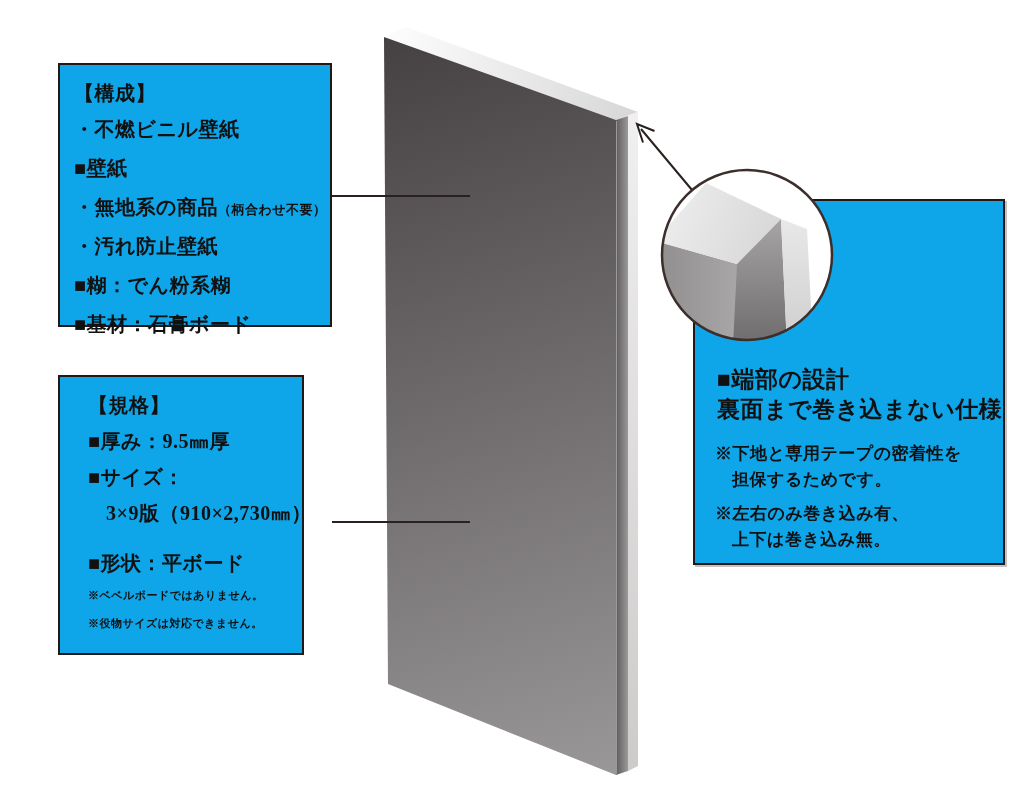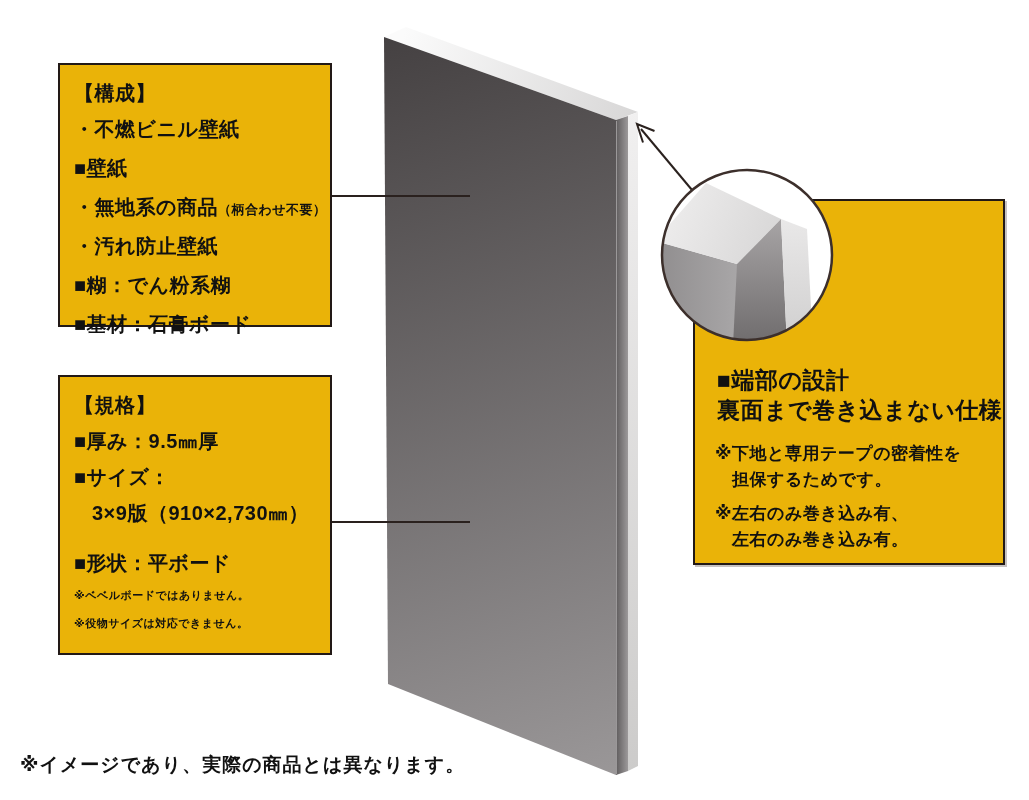--- a/index.html
+++ b/index.html
@@ -1,28 +1,28 @@
 <!DOCTYPE html>
 <html><head>
 <meta charset="utf-8">
 <style>
   html,body{margin:0;padding:0;background:#ffffff;}
   .canvas{
     position:relative;width:1029px;height:800px;background:#ffffff;overflow:hidden;
     font-family:"Liberation Sans","DejaVu Sans",sans-serif;color:#111111;
   }
   .info-box{
-    position:absolute;background:#eab308;border:2px solid #221916;
-    box-sizing:border-box;font-weight:700;letter-spacing:0.5px;
+    position:absolute;background:#0ea5e9;border:2px solid #221916;
+    box-sizing:border-box;font-weight:700;letter-spacing:0.5px;font-family:Liberation Serif, serif;
   }
   .box-composition{left:58px;top:63px;width:274px;height:264px;padding:10px 6px 0 14px;font-size:20px;}
   .box-composition .box-title{line-height:36px;}
   .box-composition .box-line{line-height:36px;white-space:nowrap;}
   .inline-note{font-size:13px;font-weight:700;}
-  .box-spec{left:58px;top:375px;width:274px;height:280px;padding:10px 4px 0 14px;font-size:20px;}
+  .box-spec{left:58px;top:375px;width:246px;height:280px;padding:10px 4px 0 28px;font-size:20px;}
   .box-spec .box-title,.box-spec .box-line{line-height:36px;white-space:nowrap;}
   .box-spec .size-value{padding-left:18px;}
   .box-spec .shape-line{margin-top:14px;}
   .box-spec .small-note{font-size:11px;line-height:28px;white-space:nowrap;}
   .box-edge{left:693px;top:199px;width:312px;height:366px;padding:164px 4px 8px 20px;
     box-shadow:2px 2px 0 #c6c2c1;}
   .box-edge .edge-heading{font-size:23px;line-height:30px;margin-left:2px;white-space:nowrap;}
   .box-edge .edge-heading.second{margin-top:0;}
   .box-edge .edge-notes{margin-top:16px;font-size:17px;line-height:26px;}
   .box-edge .note-group{margin-bottom:8px;}
@@ -62,26 +62,25 @@
   <div class="info-box box-edge">
     <div class="edge-heading">■端部の設計</div>
     <div class="edge-heading second">裏面まで巻き込まない仕様</div>
     <div class="edge-notes">
       <div class="note-group">
         <div class="note-line">※下地と専用テープの密着性を</div>
         <div class="note-line indent">担保するためです。</div>
       </div>
       <div class="note-group">
         <div class="note-line">※左右のみ巻き込み有、</div>
-        <div class="note-line indent">左右のみ巻き込み有。</div>
+        <div class="note-line indent">上下は巻き込み無。</div>
       </div>
     </div>
   </div>
 
-  <div class="disclaimer">※イメージであり、実際の商品とは異なります。</div>
 
   <svg class="overlay-svg" width="1029" height="800" viewBox="0 0 1029 800">
     <defs>
       <linearGradient id="gTop" gradientUnits="userSpaceOnUse" x1="406" y1="27" x2="638" y2="112">
         <stop offset="0" stop-color="#fbfbfb"></stop>
         <stop offset="1" stop-color="#d8d7d7"></stop>
       </linearGradient>
       <linearGradient id="gFront" gradientUnits="userSpaceOnUse" x1="384" y1="37" x2="616" y2="775">
         <stop offset="0" stop-color="#454142"></stop>
         <stop offset="1" stop-color="#9a9798"></stop>

